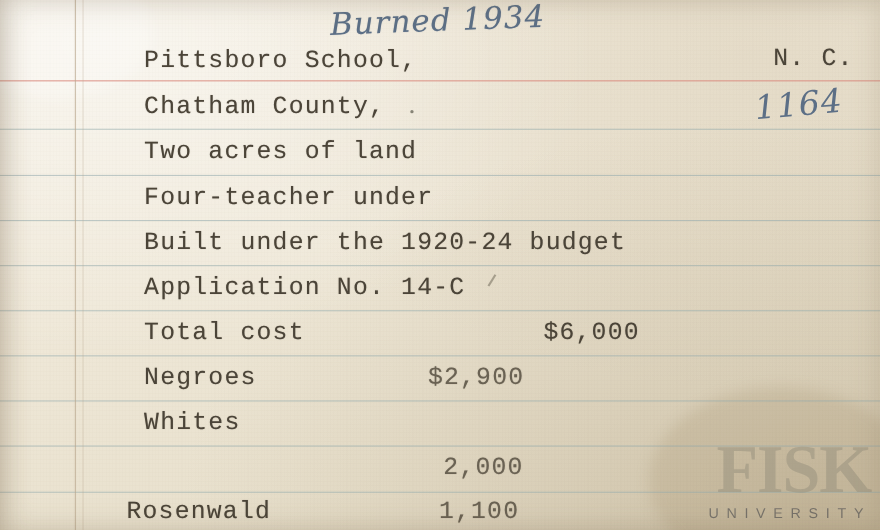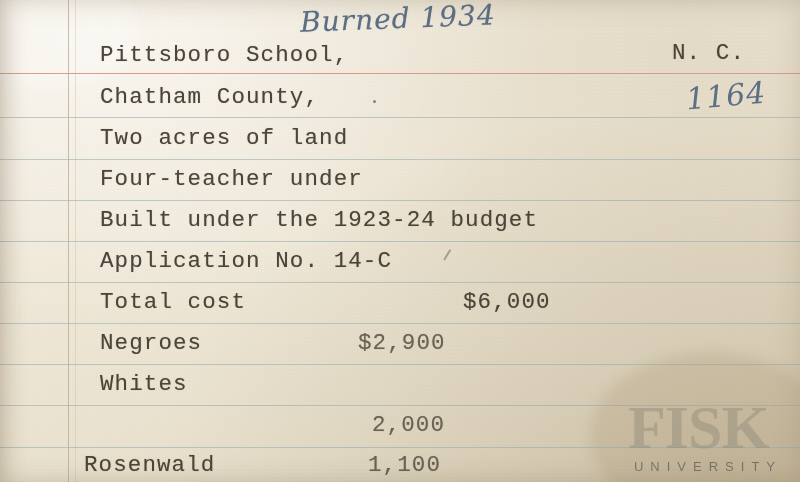--- a/index.html
+++ b/index.html
@@ -70,20 +70,21 @@
     pointer-events: none;
   }
   
   .typed {
     position: absolute;
     color: #4b4438;
     font-size: 22.5px;
     letter-spacing: 1.1px;
     white-space: pre;
     text-shadow: 0 0 1px rgba(75,68,56,.35);
+    margin-left: 31px;
   }
   .typed.faint { color: #6a6253; }
   
   .hand {
     position: absolute;
     font-family: "DejaVu Serif", serif;
     font-style: italic;
     color: #5c6f86;
     white-space: pre;
   }
@@ -109,23 +110,23 @@
     position: absolute;
     width: 12px;
     height: 1.5px;
     background: #7b7464;
     opacity: .6;
     transform: rotate(-58deg);
   }
   
   #watermark {
     position: absolute;
-    right: 18px;
+    right: 8px;
     bottom: 8px;
-    text-align: left;
+    text-align: right;
     opacity: .42;
     user-select: none;
   }
   #wm-fisk {
     font-family: "Liberation Serif", serif;
     font-weight: bold;
     font-size: 62px;
     line-height: .95;
     letter-spacing: -1px;
     color: #8d8877;
@@ -178,21 +179,21 @@
   <div class="hand" id="hw-burned" style="left:300px;top:2px;">Burned 1934</div>
   <div class="hand" id="hw-number" style="left:686px;top:78px;">1164</div>
 
   <div class="typed" style="left:100px;top:42px;">Pittsboro School,</div>
   <div class="typed" style="left:672px;top:40px;">N. C.</div>
   <div class="typed" style="left:100px;top:84px;">Chatham County,</div>
   <div class="dot-mark" style="left:373px;top:100px;"></div>
 
   <div class="typed" style="left:100px;top:125px;">Two acres of land</div>
   <div class="typed" style="left:100px;top:166px;">Four-teacher under</div>
-  <div class="typed" style="left:100px;top:207px;">Built under the 1923-24 budget</div>
+  <div class="typed" style="left:100px;top:207px;">Built under the 1920-24 budget</div>
   <div class="typed" style="left:100px;top:248px;">Application No. 14-C</div>
   <div class="tick-mark" style="left:441px;top:254px;"></div>
 
   <div class="typed" style="left:100px;top:289px;">Total cost</div>
   <div class="typed" style="left:463px;top:289px;">$6,000</div>
 
   <div class="typed" style="left:100px;top:330px;">Negroes</div>
   <div class="typed faint" style="left:358px;top:330px;">$2,900</div>
 
   <div class="typed" style="left:100px;top:371px;">Whites</div>

